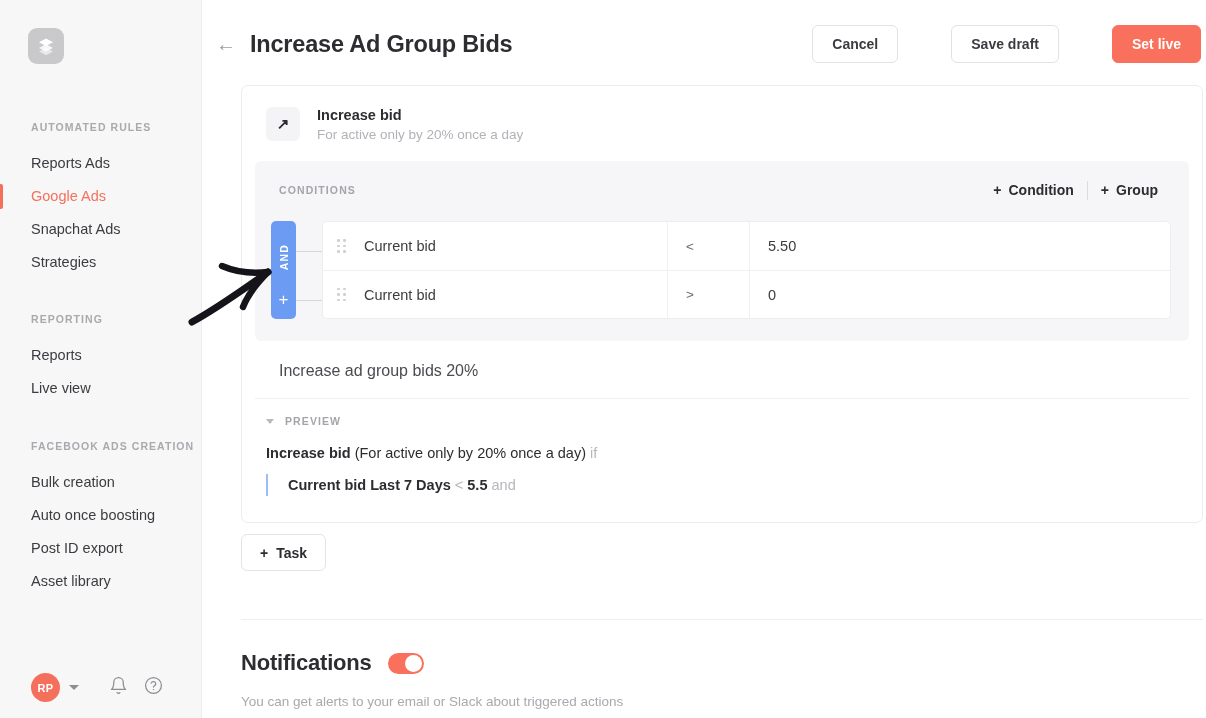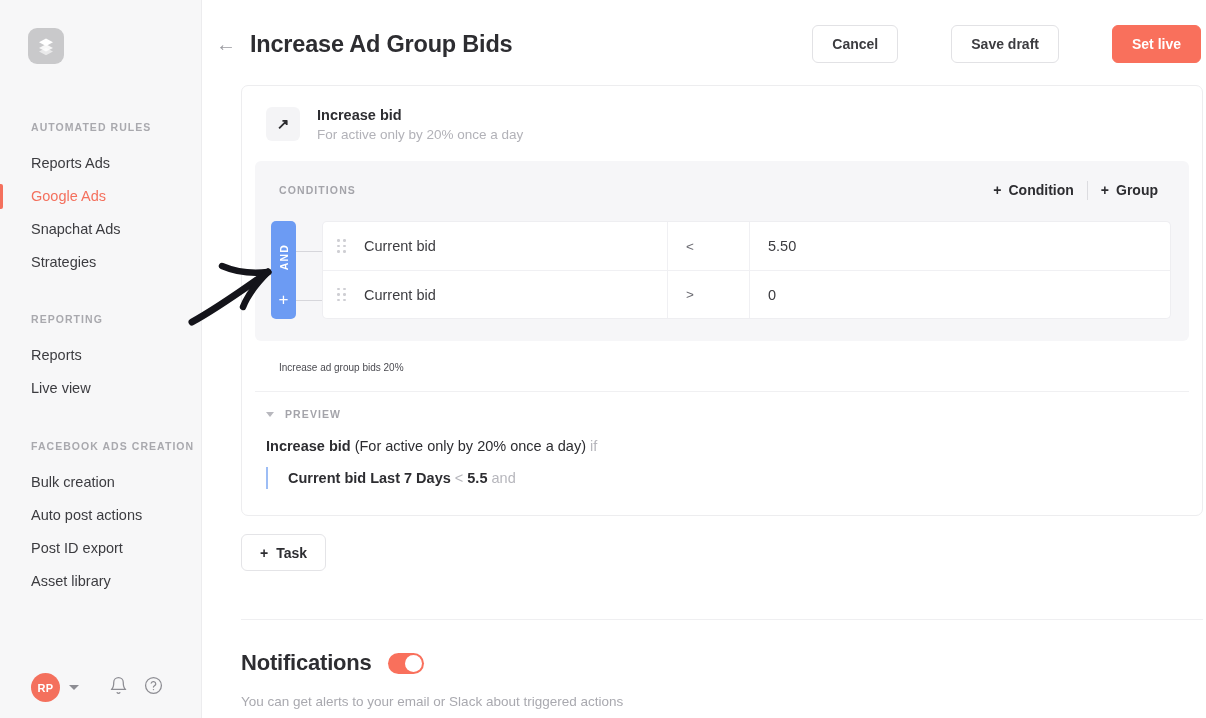--- a/index.html
+++ b/index.html
@@ -148,21 +148,21 @@
   .crow:last-child { border-radius: 0 0 5px 5px; border-bottom: 1px solid #eeeef1; }
   .crow + .crow { border-top: 1px solid #f0f0f3; }
   .cell-field { flex: 0 0 345px; display: flex; align-items: center; padding-left: 14px; height: 100%; border-right: 1px solid #f0f0f3; }
   .drag-dots { display: grid; grid-template-columns: repeat(2, 3px); grid-gap: 3px; margin-right: 18px; cursor: grab; }
   .drag-dots i { width: 2.5px; height: 2.5px; background: #cfcfd4; border-radius: 50%; display: block; }
   .cell-field span { font-size: 14.5px; color: #3c3c40; }
   .cell-op { flex: 0 0 82px; height: 100%; display: flex; align-items: center; padding-left: 18px; font-size: 13.5px; color: #6b6b72; border-right: 1px solid #f0f0f3; }
   .cell-val { flex: 1; height: 100%; display: flex; align-items: center; padding-left: 18px; font-size: 14.5px; color: #3c3c40; }
 
   .action-desc {
-    padding: 21px 24px 18px 24px; font-size: 10px; color: #4b4b51;
+    padding: 21px 24px 18px 24px; font-size: 16px; color: #4b4b51;
     border-bottom: 1px solid #f0f0f2; margin: 0 13px;
   }
   .preview-head {
     display: flex; align-items: center; gap: 11px;
     padding: 16px 0 0 24px; cursor: pointer;
   }
   .preview-caret { width: 0; height: 0; border-left: 4.5px solid transparent; border-right: 4.5px solid transparent; border-top: 5px solid #b8b8be; }
   .preview-label { font-size: 10.5px; letter-spacing: 1.1px; color: #a4a4aa; font-weight: 600; text-transform: uppercase; }
   .preview-body { padding: 16px 24px 26px 24px; }
   .pv-line1 { font-size: 14.5px; color: #2d2d31; line-height: 20px; }
@@ -227,21 +227,21 @@
 
     <div class="grp2">
       <div class="nav-section-label">REPORTING</div>
       <div class="nav-item">Reports</div>
       <div class="nav-item">Live view</div>
     </div>
 
     <div class="grp3">
       <div class="nav-section-label">FACEBOOK ADS CREATION</div>
       <div class="nav-item">Bulk creation</div>
-      <div class="nav-item">Auto post actions</div>
+      <div class="nav-item">Auto once boosting</div>
       <div class="nav-item">Post ID export</div>
       <div class="nav-item">Asset library</div>
     </div>
 
     <div class="sb-footer">
       <div class="avatar">RP</div>
       <div class="caret-down"></div>
       <span class="bell-icon">
         <svg width="19" height="19" viewBox="0 0 24 24" fill="none" stroke="#8d8d93" stroke-width="1.6" stroke-linecap="round" stroke-linejoin="round" aria-hidden="true">
           <path d="M18 8A6 6 0 0 0 6 8c0 7-3 9-3 9h18s-3-2-3-9"></path>

